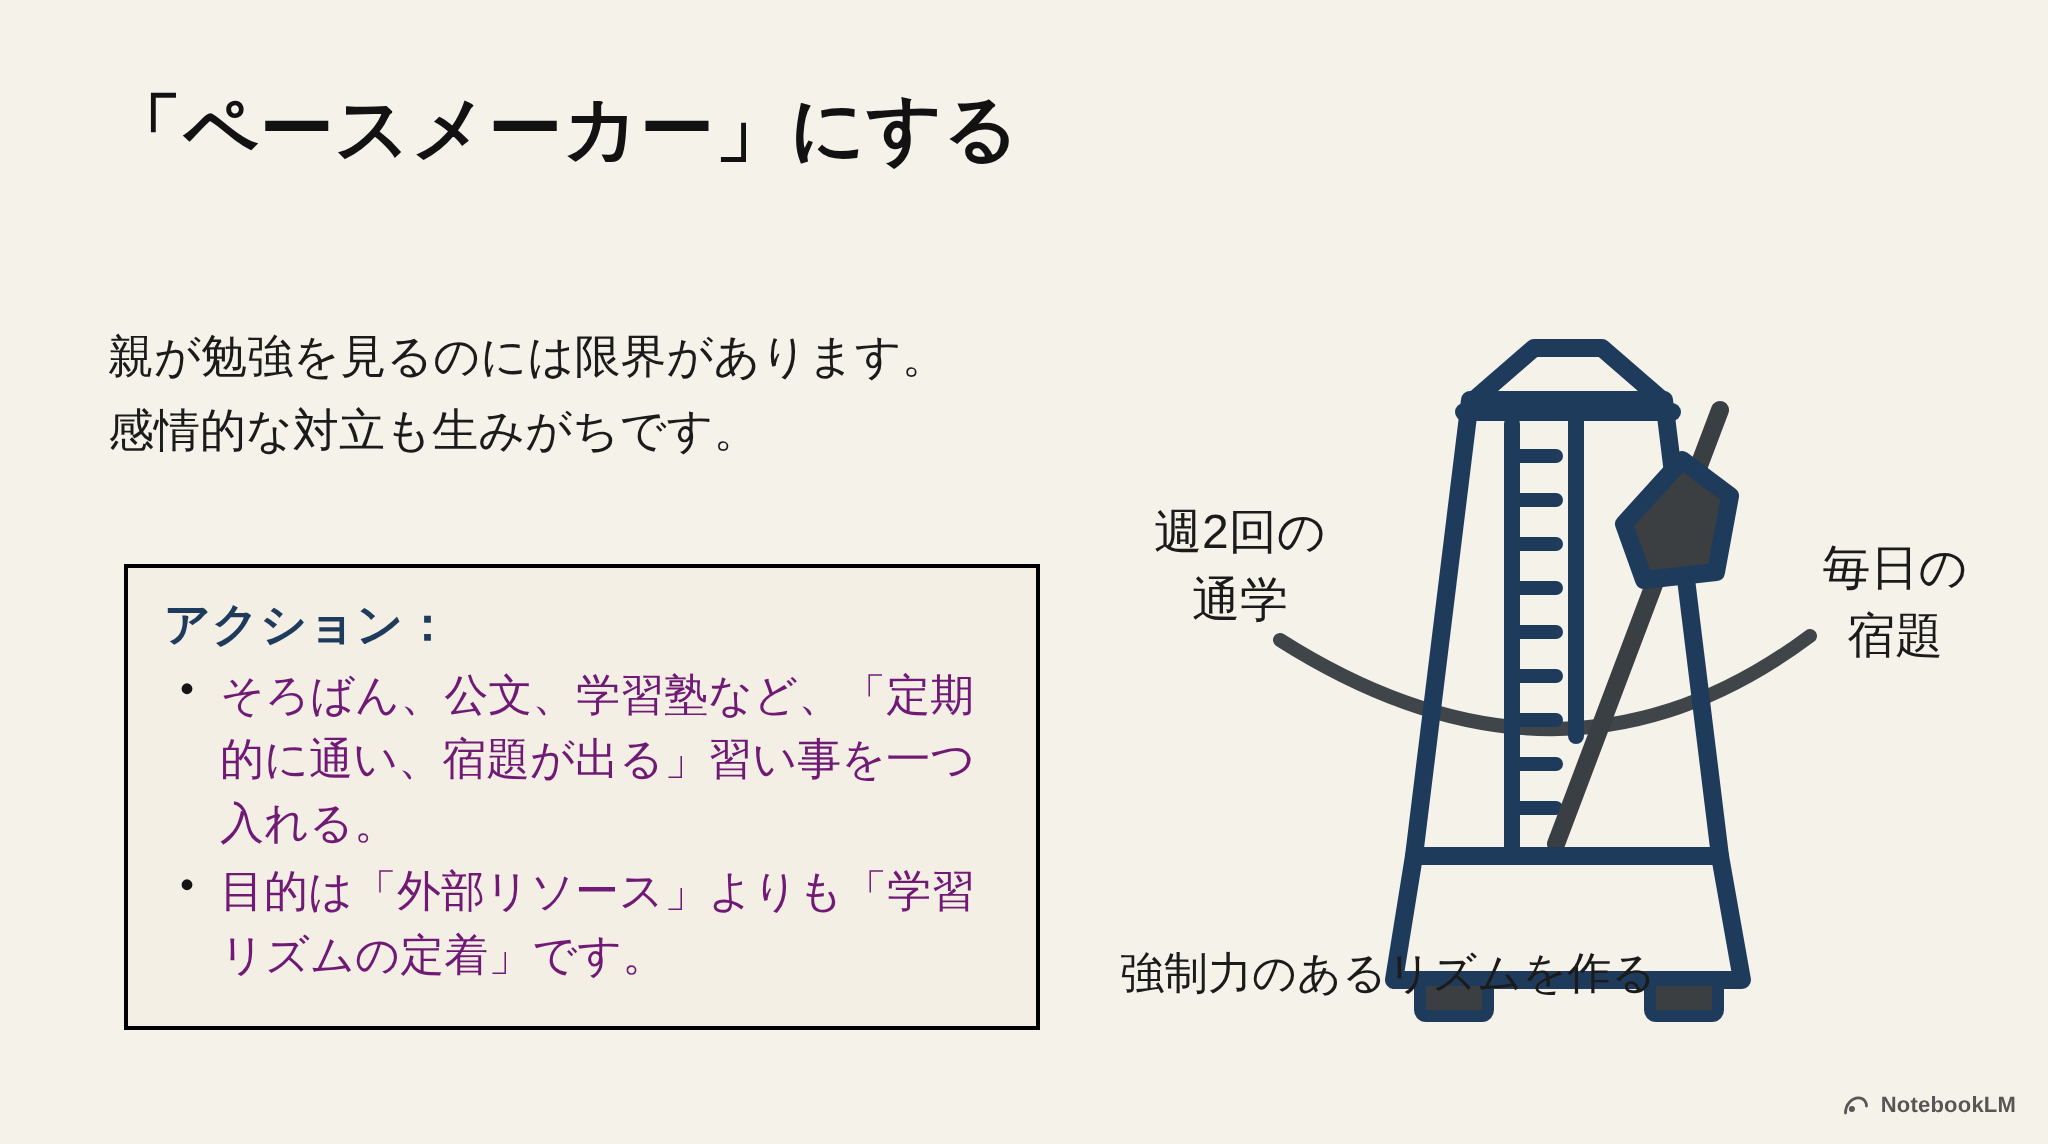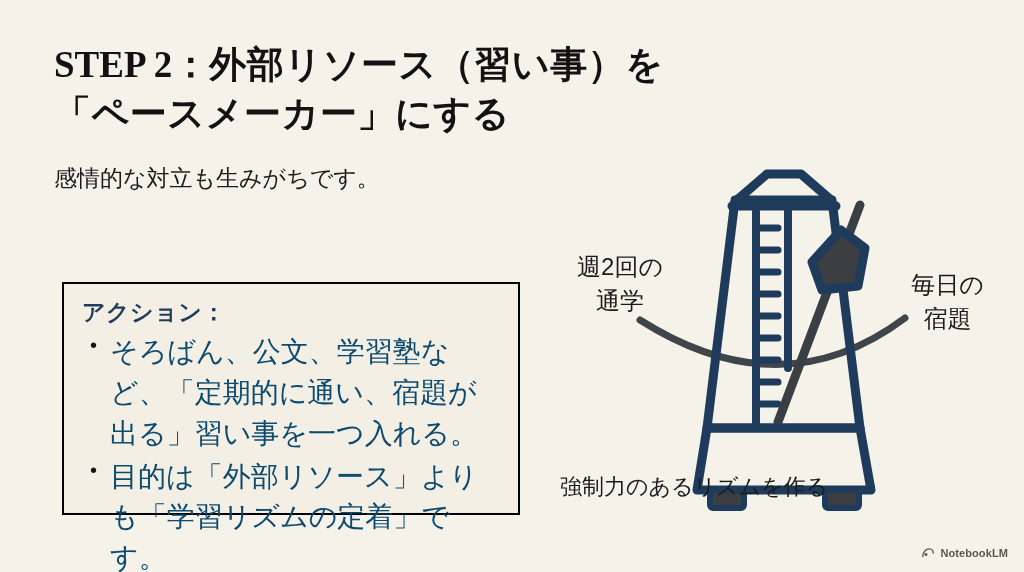--- a/index.html
+++ b/index.html
@@ -73,23 +73,23 @@
     margin-bottom: 4px;
     letter-spacing: 0.5px;
   }
   .action-list {
     margin: 0;
     padding: 0 0 0 6px;
     list-style: none;
   }
   .action-list li {
     position: relative;
-    font-size: 28px;
+    font-size: 22px;
     line-height: 1.46;
-    color: #0c4a6e;
+    color: #701a75;
     padding-left: 22px;
     margin-bottom: 2px;
   }
   .action-list li::before {
     content: "\2022";
     position: absolute;
     left: 2px;
     top: -1px;
     font-size: 20px;
     color: #141414;
@@ -145,25 +145,25 @@
     color: #2b2b2b;
     text-align: center;
   }
 </style>
 </head>
 <body>
 
 <div class="slide">
 
   <div class="title-block">
-    <div class="title-line"><span class="serif-step">STEP 2</span><span class="serif-step">：</span><span>外部リソース（習い事）を</span></div>
     <div class="title-line">「ペースメーカー」にする</div>
   </div>
 
   <div class="lead">
+    <div>親が勉強を見るのには限界があります。</div>
     <div>感情的な対立も生みがちです。</div>
   </div>
 
   <div class="action-box">
     <div class="action-heading">アクション：</div>
     <ul class="action-list">
       <li><span>そろばん、公文、学習塾など、「定期的に通い、宿題が出る」習い事を一つ入れる。</span></li>
       <li><span>目的は「外部リソース」よりも「学習リズムの定着」です。</span></li>
     </ul>
   </div>

